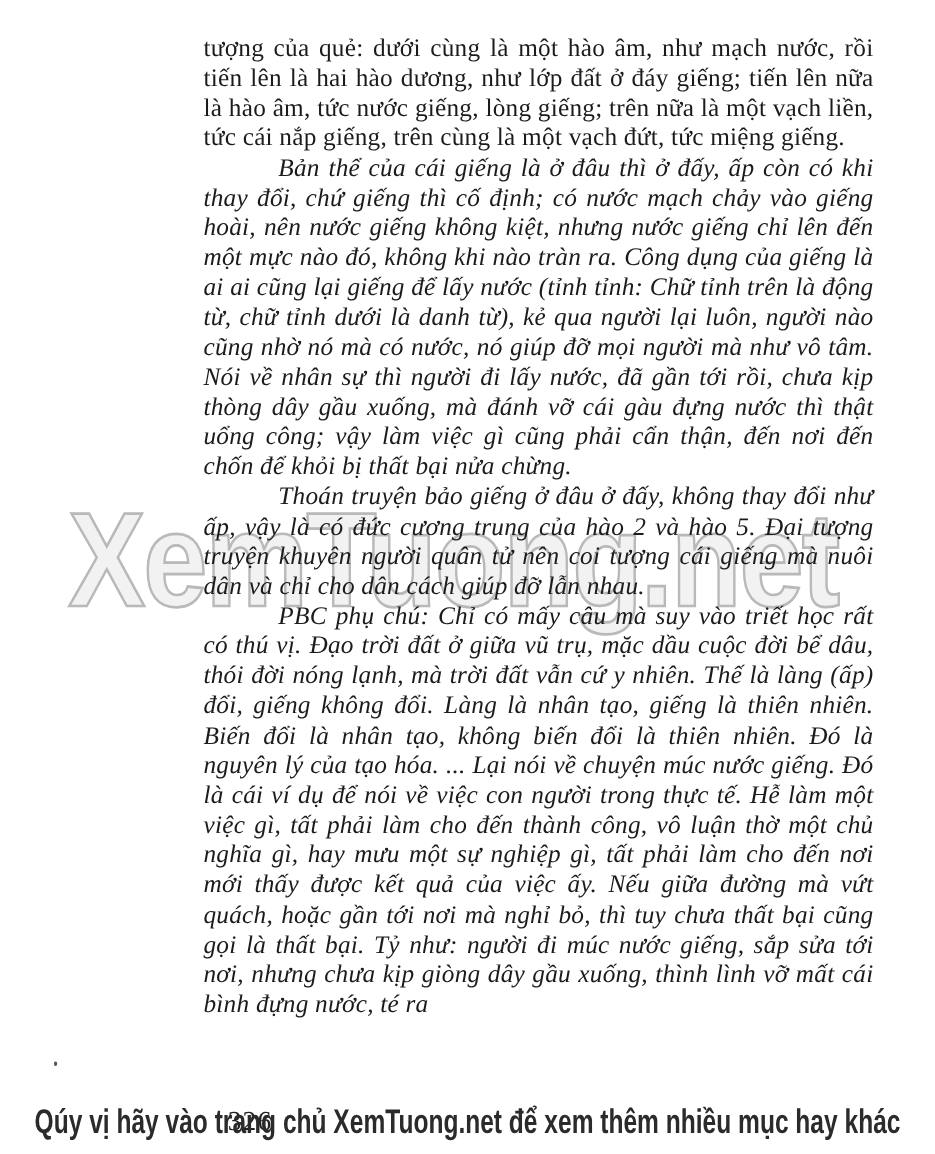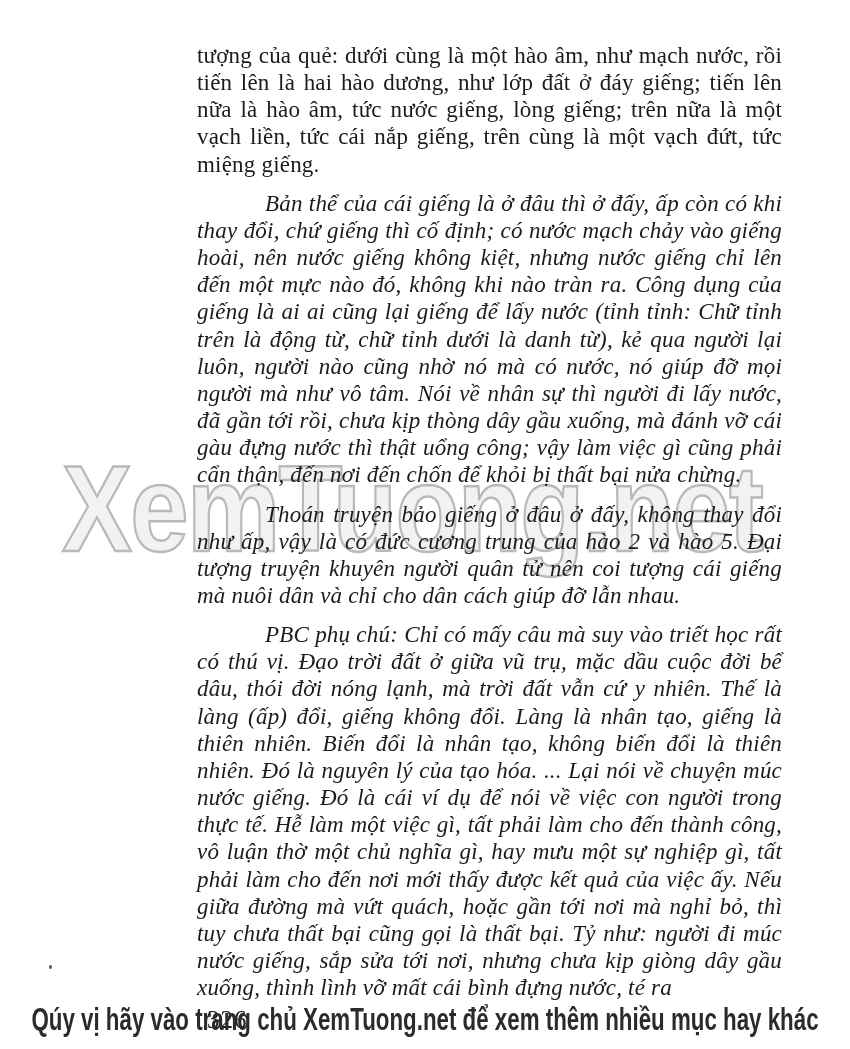--- a/index.html
+++ b/index.html
@@ -37,21 +37,21 @@
     position: absolute;
     left: 185px; top: 30px;
     width: 609px;
     z-index: 1;
     font-size: 23px;
     line-height: 27.15px;
     color: #1b1b1b;
     text-align: justify;
     letter-spacing: 0.2px;
   }
-  .text-block p { margin: 12px; padding: 0; }
+  .text-block p { margin: 0; padding: 0; }
   .text-block p.indent { text-indent: 68px; font-style: italic; }
   
   .speck {
     position: absolute;
     left: 49px; top: 965px;
     width: 3px; height: 4px;
     background: #555;
     border-radius: 50%;
     z-index: 1;
   }

